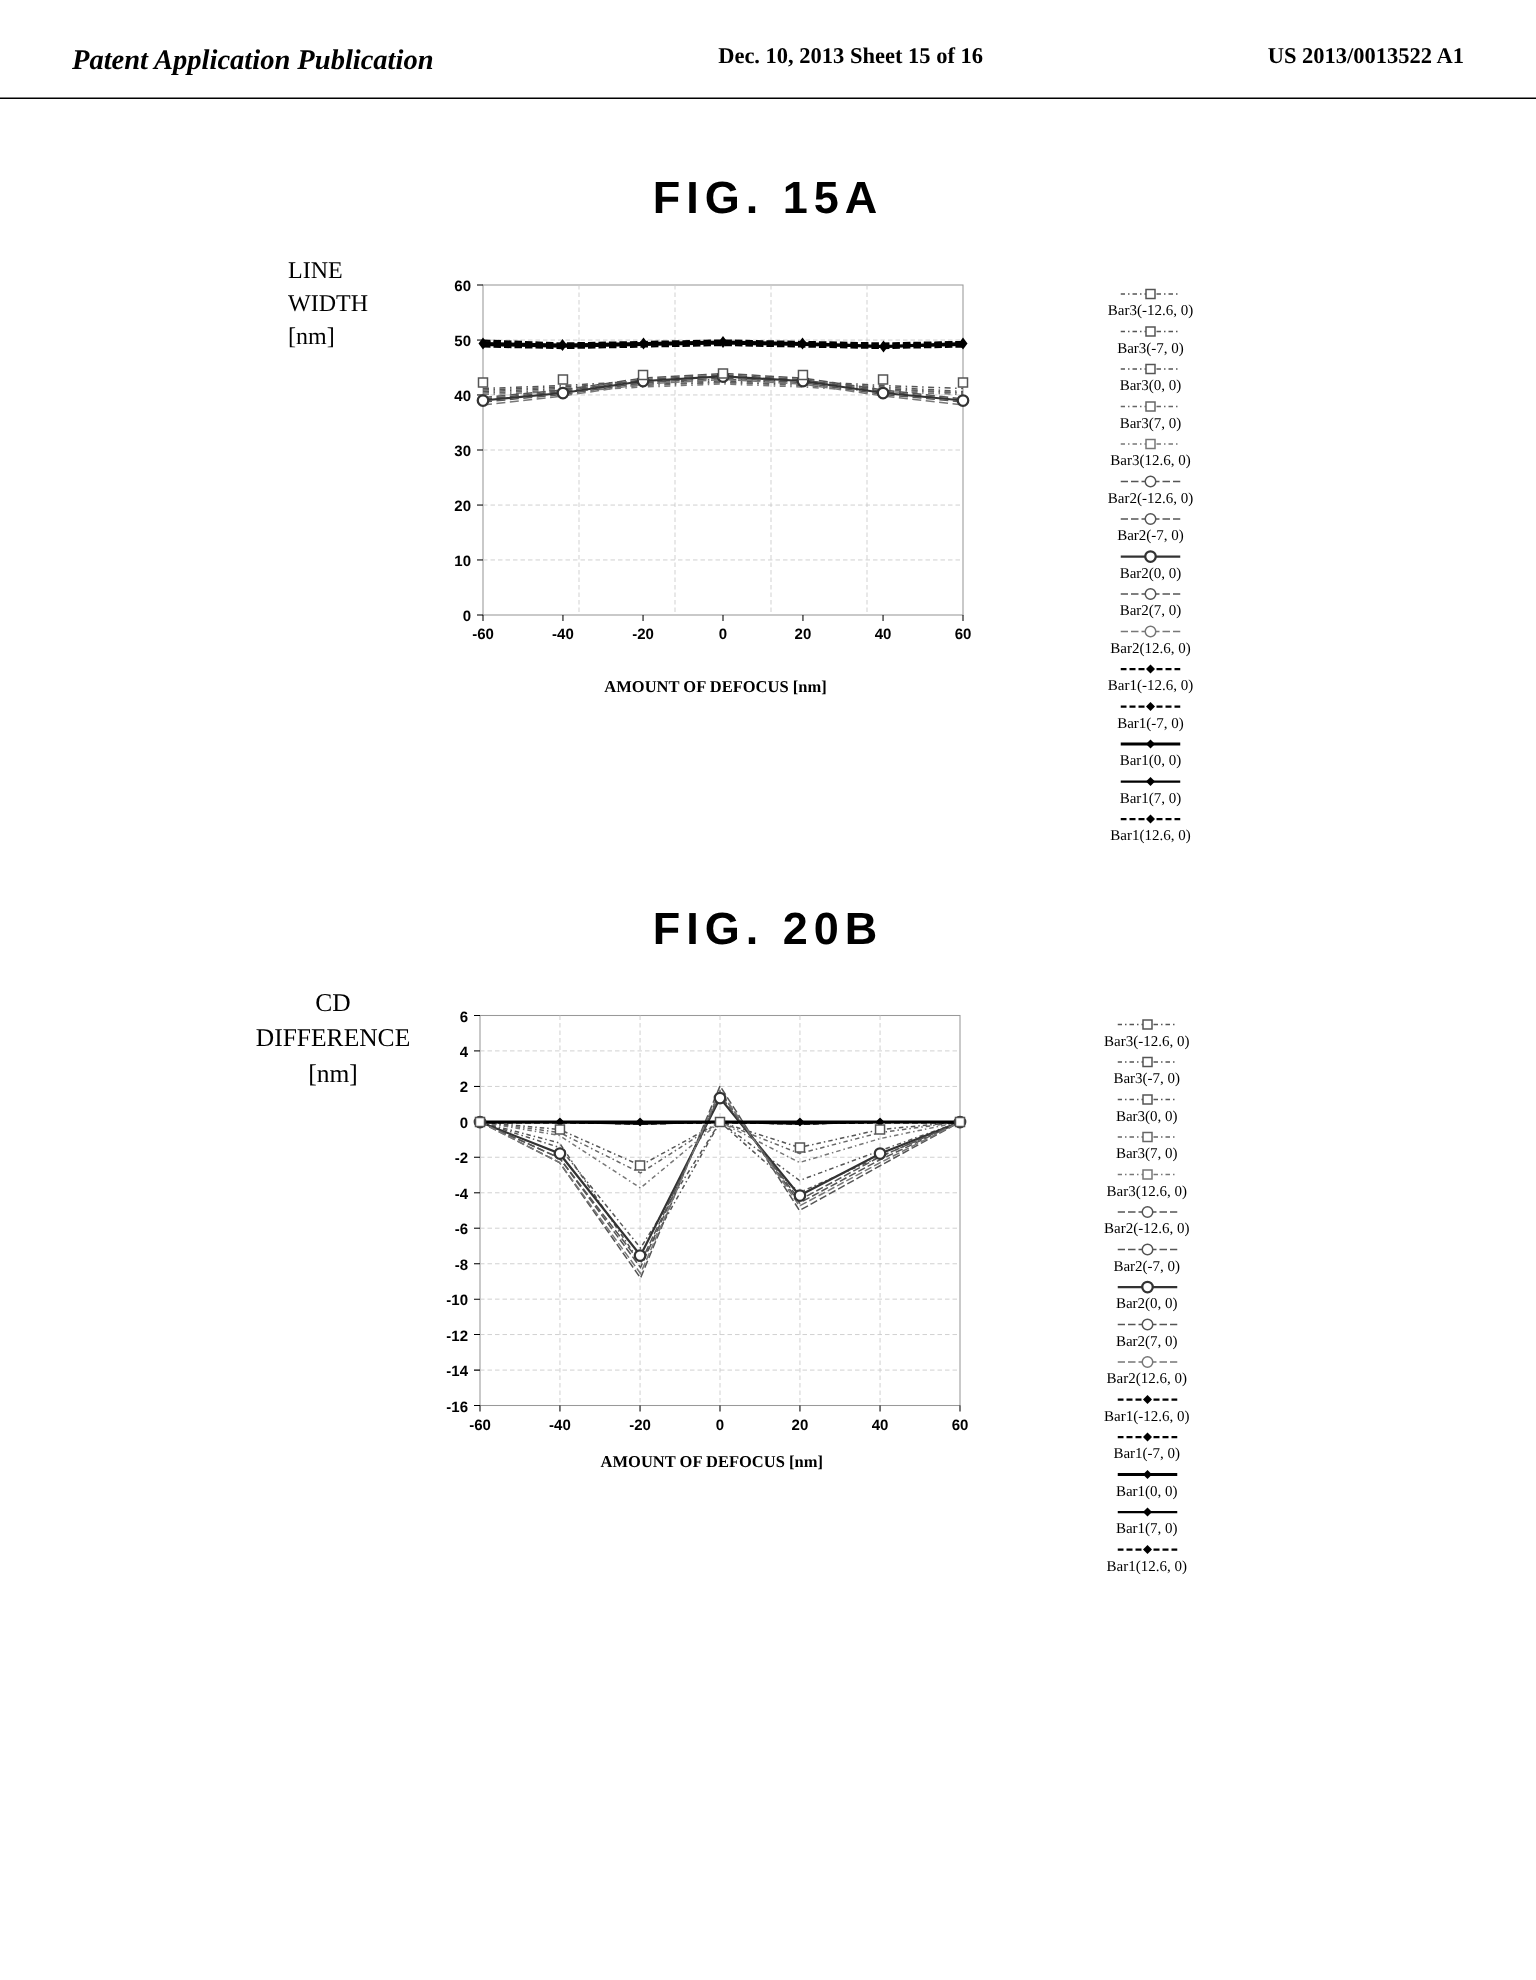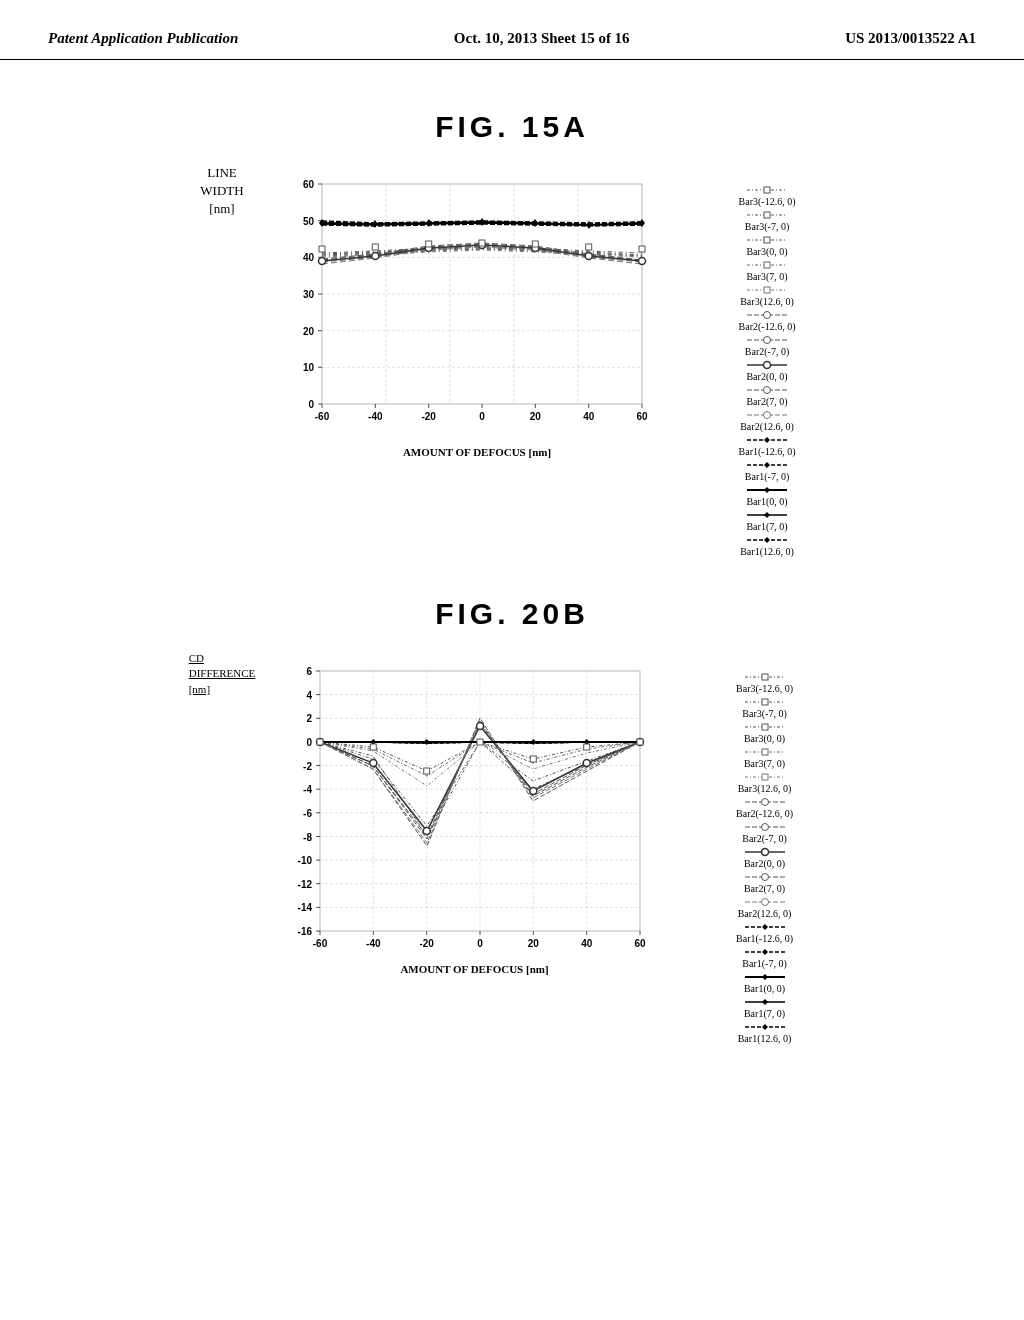--- a/index.html
+++ b/index.html
@@ -14,21 +14,21 @@
 
     
     .header {
       display: flex;
       justify-content: space-between;
       align-items: flex-start;
       padding: 28px 48px 10px 48px;
       border-bottom: 1px solid #000;
     }
     .header-left {
-      font-size: 15px;
+      font-size: 19px;
       font-style: italic;
       font-weight: bold;
       line-height: 1.4;
     }
     .header-right {
       font-size: 15px;
       font-weight: bold;
       text-align: right;
       line-height: 1.4;
     }
@@ -109,33 +109,33 @@
 
     svg.chart-svg {
       border: none;
     }
   </style>
 </head>
 <body>
 
 <div class="header">
   <div class="header-left">Patent Application Publication</div>
-  <div class="header-center">Oct. 10, 2013  Sheet 15 of 16</div>
+  <div class="header-center">Dec. 10, 2013  Sheet 15 of 16</div>
   <div class="header-right">US 2013/0013522 A1</div>
 </div>
 
 <div class="page-content">
 
   <div class="fig-title">FIG. 15A</div>
 
   <div class="chart-section">
     <div class="chart-with-legend">
 
       <div class="y-label-rotated">
-        <div style="font-size:13px; text-align:center; line-height:1.4;">LINE WIDTH<br>[nm]</div>
+        <div style="font-size:16px; text-align:left; line-height:1.4;">LINE WIDTH<br>[nm]</div>
       </div>
 
       <div class="chart-wrapper">
 
         <svg width="430" height="280" class="chart-svg">
 
           <defs>
             <pattern id="grid15a" width="80" height="36.67" patternUnits="userSpaceOnUse" x="60" y="20">
               <path d="M 80 0 L 0 0 0 36.67" fill="none" stroke="#ccc" stroke-width="0.5" stroke-dasharray="3,2"></path>
             </pattern>
@@ -356,21 +356,21 @@
       </div>
     </div>
   </div>
 
   <div class="fig-title">FIG. 20B</div>
 
   <div class="chart-section">
     <div class="chart-with-legend">
 
       <div class="y-label-rotated" style="width:55px;">
-        <div style="font-size:11px; line-height:1.4;text-decoration:underline;">CD<br>DIFFERENCE<br>[nm]</div>
+        <div style="font-size:17px; text-align:center; line-height:1.4;">CD<br>DIFFERENCE<br>[nm]</div>
       </div>
 
       <div class="chart-wrapper">
 
         <svg width="430" height="310" class="chart-svg">
 
           <rect x="60" y="20" width="320" height="260" fill="none" stroke="#999" stroke-width="0.7"></rect>
 
           <line x1="60" y1="43.6" x2="380" y2="43.6" stroke="#ccc" stroke-width="0.6" stroke-dasharray="3,2"></line>
           <line x1="60" y1="67.3" x2="380" y2="67.3" stroke="#ccc" stroke-width="0.6" stroke-dasharray="3,2"></line>

